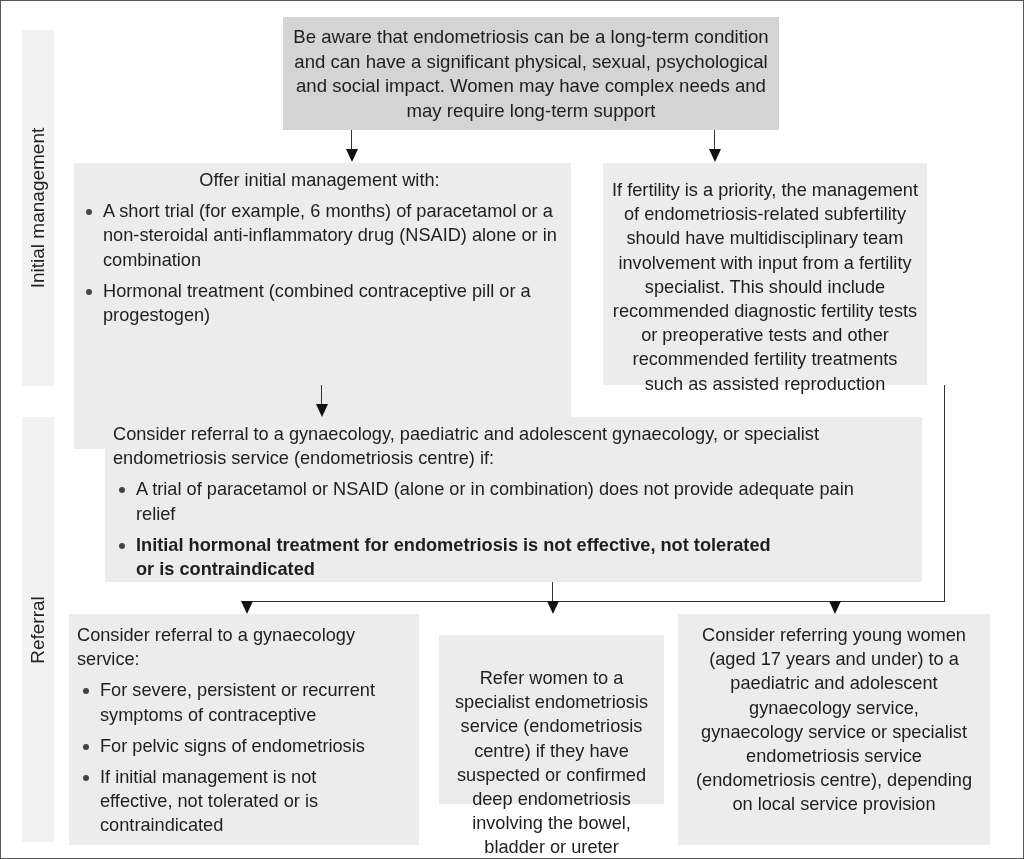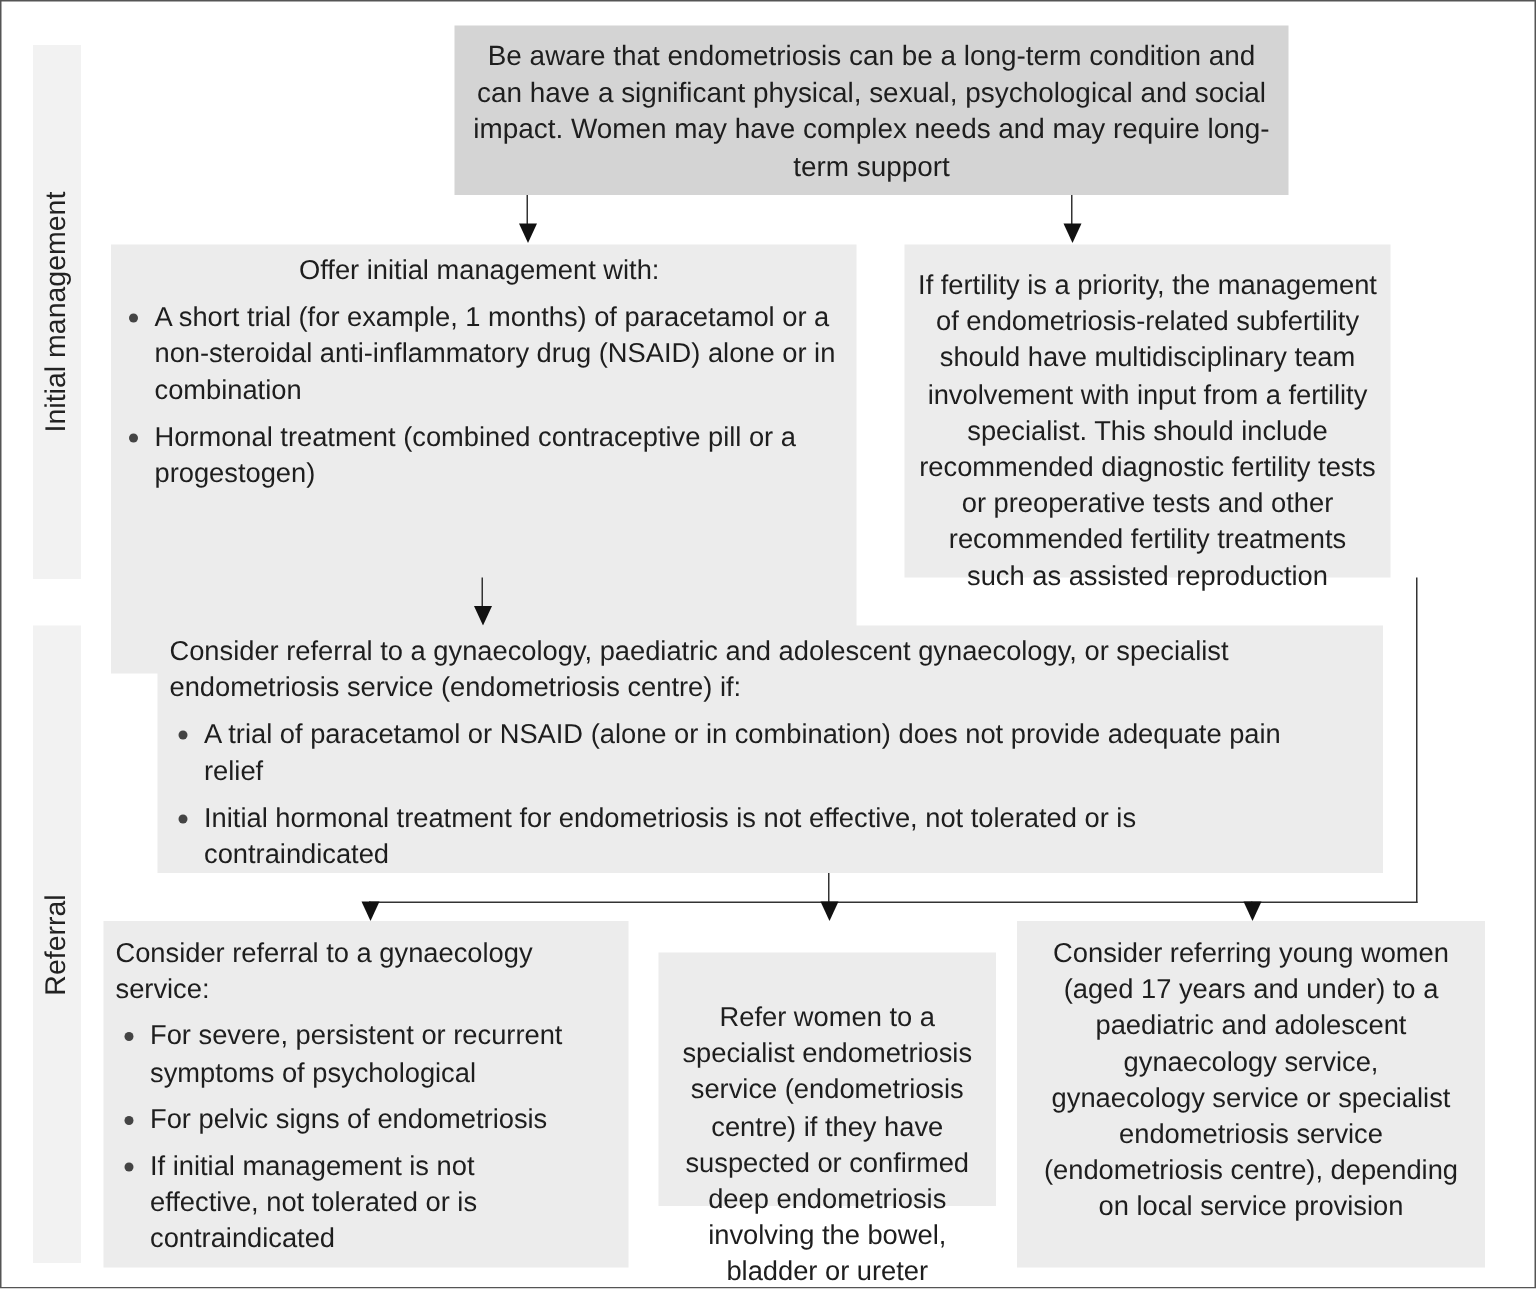--- a/index.html
+++ b/index.html
@@ -29,66 +29,66 @@
 
 <div class="frame"></div>
 
 <div class="side" style="left:22px; top:30px; width:32px; height:356px;">
   <span>Initial management</span>
 </div>
 <div class="side" style="left:22px; top:417px; width:32px; height:425px;">
   <span>Referral</span>
 </div>
 
-<div class="box dark center" style="left:283px; top:17px; width:556px; height:113px; padding:8px 6px; font-size:18.6px; line-height:24.5px;margin-left:20px;">
+<div class="box dark center" style="left:283px; top:17px; width:496px; height:113px; padding:8px 6px; font-size:18.6px; line-height:24.5px;">
   <div>Be aware that endometriosis can be a long-term condition and can have a significant physical, sexual, psychological and social impact. Women may have complex needs and may require long-term support</div>
 </div>
 
 <div class="ln" style="left:351px; top:130px; width:1px; height:20px;"></div>
 <div class="arr" style="left:346px; top:149px;"></div>
 <div class="ln" style="left:714px; top:130px; width:1px; height:20px;"></div>
 <div class="arr" style="left:709px; top:149px;"></div>
 
 <div class="box" style="left:74px; top:163px; width:497px; height:286px; padding:5px 12px 0 6px;">
   <div class="center">Offer initial management with:</div>
   <ul>
-    <li>A short trial (for example, 1 months) of paracetamol or a non-steroidal anti-inflammatory drug (NSAID) alone or in combination</li>
+    <li>A short trial (for example, 6 months) of paracetamol or a non-steroidal anti-inflammatory drug (NSAID) alone or in combination</li>
     <li>Hormonal treatment (combined contraceptive pill or a progestogen)</li>
   </ul>
 </div>
 
 <div class="box center" style="left:603px; top:163px; width:324px; height:222px; padding:15px 8px 0 8px;">
   <div>If fertility is a priority, the management of endometriosis-related subfertility should have multidisciplinary team involvement with input from a fertility specialist. This should include recommended diagnostic fertility tests or preoperative tests and other recommended fertility treatments such as assisted reproduction</div>
 </div>
 
 <div class="ln" style="left:321px; top:385px; width:1px; height:20px;"></div>
 <div class="arr" style="left:316px; top:404px;"></div>
 
 <div class="box" style="left:74px; top:417px; width:817px; height:165px; padding:5px 10px 0 8px;margin-left:31px;">
   <div>Consider referral to a gynaecology, paediatric and adolescent gynaecology, or specialist endometriosis service (endometriosis centre) if:</div>
   <ul>
     <li style="padding-right:40px;">A trial of paracetamol or NSAID (alone or in combination) does not provide adequate pain relief</li>
-    <li style="padding-right:120px;">Initial hormonal treatment for endometriosis is not effective, not tolerated or is contraindicated</li>
+    <li style="padding-right:120px;font-weight:bold;">Initial hormonal treatment for endometriosis is not effective, not tolerated or is contraindicated</li>
   </ul>
 </div>
 
 <div class="ln" style="left:552px; top:582px; width:1px; height:20px;"></div>
 <div class="ln" style="left:944px; top:385px; width:1px; height:217px;"></div>
 <div class="ln" style="left:246px; top:601px; width:699px; height:1px;"></div>
 <div class="ln" style="left:246px; top:601px; width:1px; height:2px;"></div>
 <div class="arr" style="left:241px; top:601px;"></div>
 <div class="ln" style="left:552px; top:601px; width:1px; height:2px;"></div>
 <div class="arr" style="left:547px; top:601px;"></div>
 <div class="ln" style="left:834px; top:601px; width:1px; height:2px;"></div>
 <div class="arr" style="left:829px; top:601px;"></div>
 
 <div class="box" style="left:69px; top:614px; width:350px; height:231px; padding:9px 6px 0 8px;">
   <div style="padding-right:30px;">Consider referral to a gynaecology service:</div>
   <ul>
-    <li>For severe, persistent or recurrent symptoms of psychological</li>
+    <li>For severe, persistent or recurrent symptoms of contraceptive</li>
     <li>For pelvic signs of endometriosis</li>
     <li style="padding-right:60px;">If initial management is not effective, not tolerated or is contraindicated</li>
   </ul>
 </div>
 
 <div class="box center" style="left:439px; top:614px; width:225px; height:169px; padding:31px 6px 0 6px;margin-top:21px;">
   <div style="padding:0 4px;">Refer women to a specialist endometriosis service (endometriosis centre) if they have suspected or confirmed deep endometriosis involving the bowel, bladder or ureter</div>
 </div>
 
 <div class="box center" style="left:678px; top:614px; width:312px; height:231px; padding:9px 18px 0 18px;">

